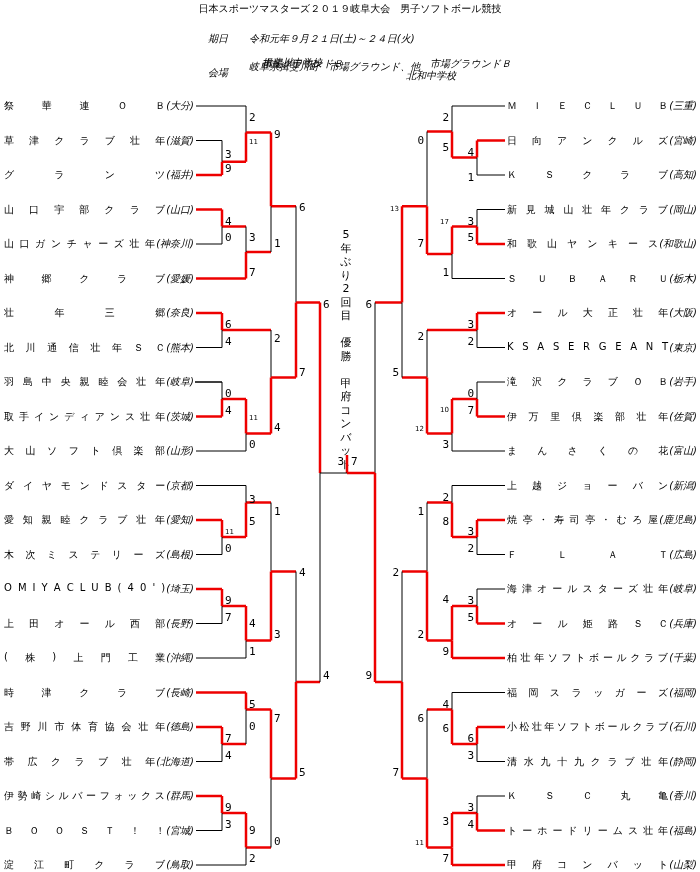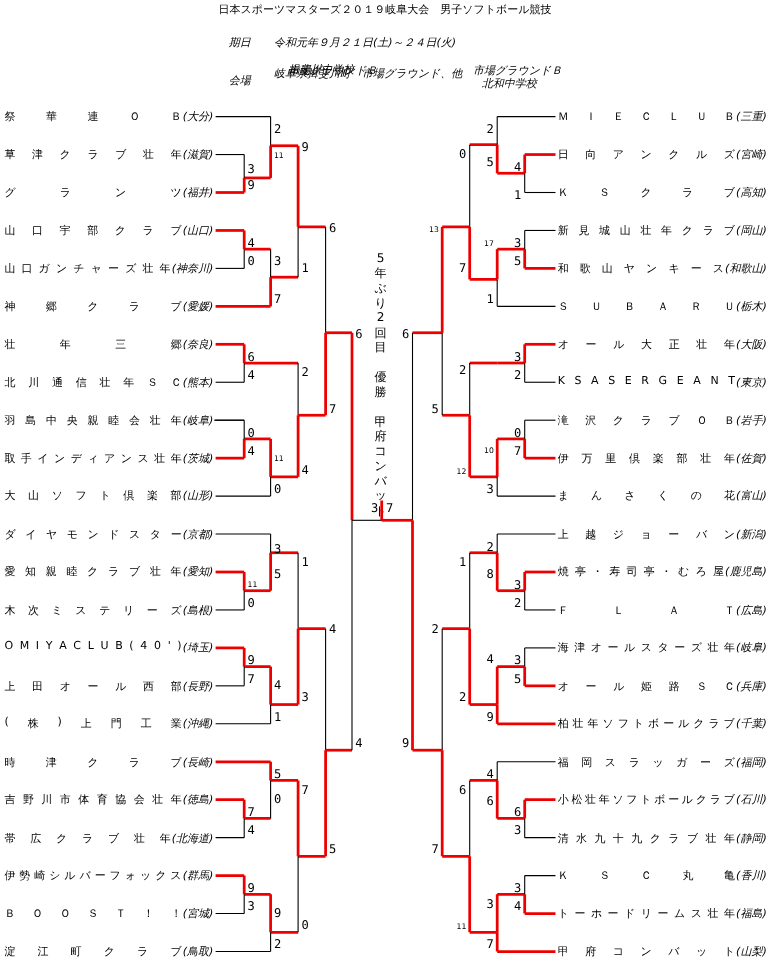--- a/index.html
+++ b/index.html
@@ -19,21 +19,21 @@
 
 <div class="title">日本スポーツマスターズ２０１９岐阜大会　男子ソフトボール競技</div>
 
 <div class="info" style="left:208px;top:32px;">期日</div>
 <div class="info" style="left:249px;top:32px;">令和元年９月２１日(土)～２４日(火)</div>
 <div class="info" style="left:208px;top:45px;margin-top:21px;">会場</div>
 <div class="info" style="left:249px;top:60px;">岐阜県揖斐川町　市場グラウンド、他</div>
 <div class="info" style="left:262px;top:57px;">市場グラウンドＢ</div>
 <div class="info" style="left:430px;top:57px;">市場グラウンドＢ</div>
 <div class="info" style="left:262px;top:56px;">揖斐川中学校</div>
-<div class="info" style="left:438px;top:69px;">北和中学校</div>
+<div class="info" style="left:406px;top:69px;">北和中学校</div>
 
 <div id="teams">
     <div class="team" style="left: 4px; width: 190px; top: 99px;">
       <span class="nm">
         <span>祭</span>
         <span>華</span>
         <span>連</span>
         <span>Ｏ</span>
         <span>Ｂ</span>
       </span>

